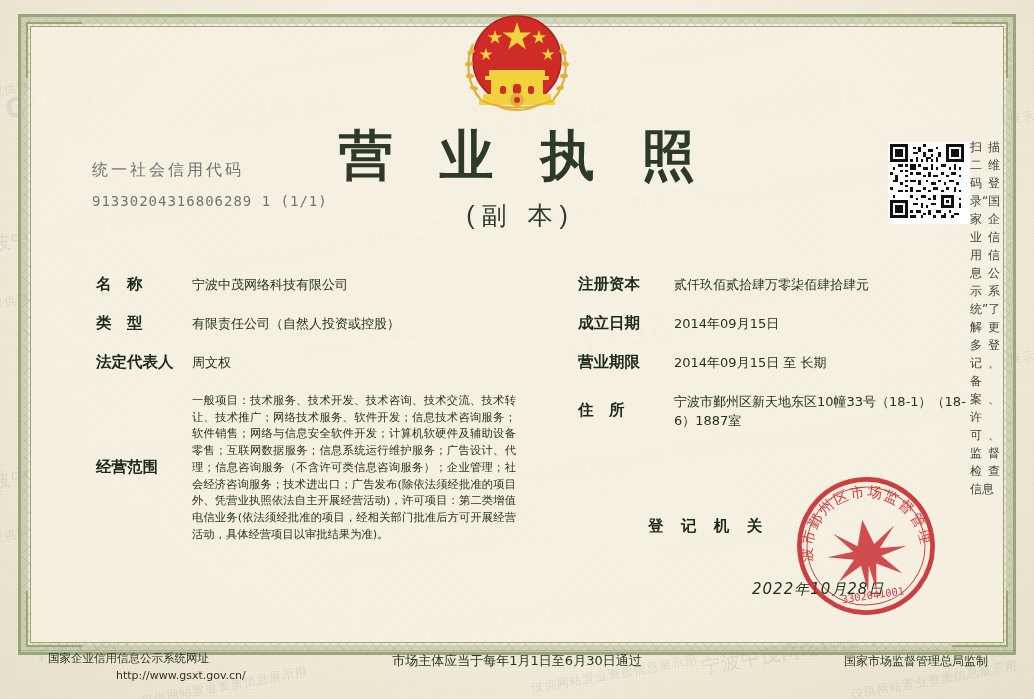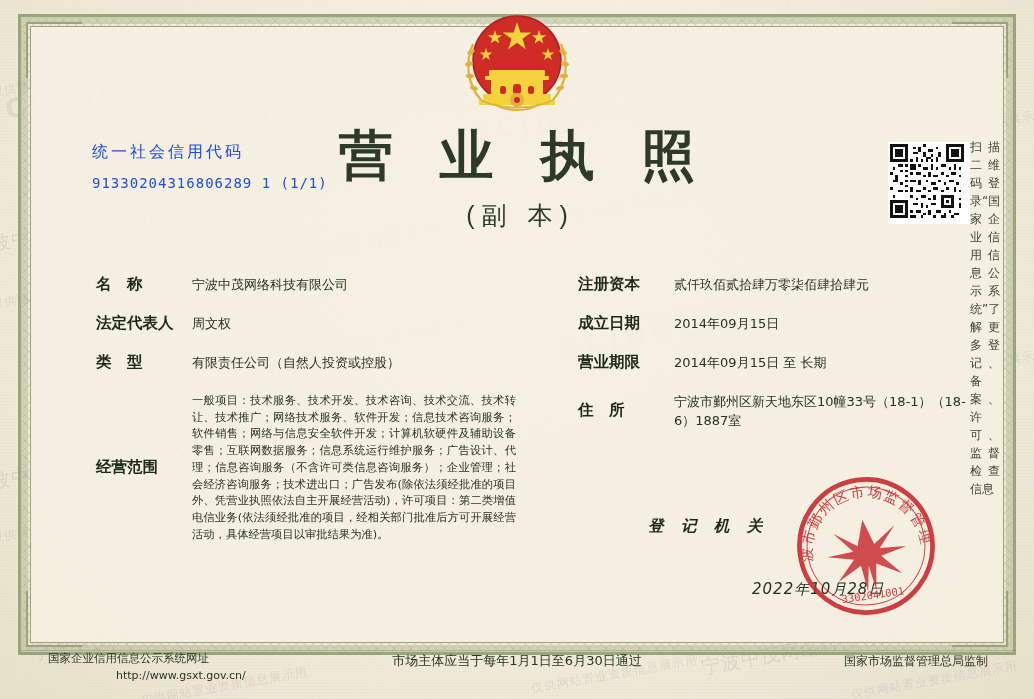--- a/index.html
+++ b/index.html
@@ -133,23 +133,23 @@
     font-size: 25px;
     letter-spacing: 7px;
     color: #2d3a2a;
     text-indent: 7px;
   }
 
   
   .credit {
     position: absolute;
     left: 92px;
-    top: 142px;
+    top: 160px;
     width: 260px;
-    color: #1d4ed8;
+    color: #737373;
     font-family: "DejaVu Sans", sans-serif;
   }
   .credit-label {
     font-size: 16px;
     letter-spacing: 3px;
   }
   .credit-code {
     margin-top: 12px;
     font-size: 14px;
     letter-spacing: 1px;
@@ -226,21 +226,20 @@
   
   .reg-auth {
     position: absolute;
     left: 648px;
     top: 516px;
     font-family: "DejaVu Sans", sans-serif;
     font-size: 15.5px;
     font-weight: bold;
     letter-spacing: 6px;
     color: #1d2a1a;
-    font-style: italic;
   }
   .reg-date {
     position: absolute;
     left: 752px;
     top: 580px;
     font-family: "DejaVu Sans", sans-serif;
     font-size: 15px;
     color: #23301f;
     letter-spacing: 1px;
     font-style: italic;
@@ -544,26 +543,26 @@
     <div class="title">营 业 执 照</div>
     <div class="subtitle">(副 本)</div>
   </div>
 
   <div class="fields-left">
     <div class="row">
       <div class="lbl">名　称</div>
       <div class="val">宁波中茂网络科技有限公司</div>
     </div>
     <div class="row">
+      <div class="lbl">类　型</div>
+      <div class="val">有限责任公司（自然人投资或控股）</div>
+    </div>
+    <div class="row">
       <div class="lbl">法定代表人</div>
       <div class="val">周文权</div>
-    </div>
-    <div class="row">
-      <div class="lbl">类　型</div>
-      <div class="val">有限责任公司（自然人投资或控股）</div>
     </div>
     <div class="row scope">
       <div class="lbl">经营范围</div>
       <div class="val small">一般项目：技术服务、技术开发、技术咨询、技术交流、技术转让、技术推广；网络技术服务、软件开发；信息技术咨询服务；软件销售；网络与信息安全软件开发；计算机软硬件及辅助设备零售；互联网数据服务；信息系统运行维护服务；广告设计、代理；信息咨询服务（不含许可类信息咨询服务）；企业管理；社会经济咨询服务；技术进出口；广告发布(除依法须经批准的项目外、凭营业执照依法自主开展经营活动)，许可项目：第二类增值电信业务(依法须经批准的项目，经相关部门批准后方可开展经营活动，具体经营项目以审批结果为准)。</div>
     </div>
   </div>
 
   <div class="fields-right">
     <div class="row">
       <div class="lbl">注册资本</div>

